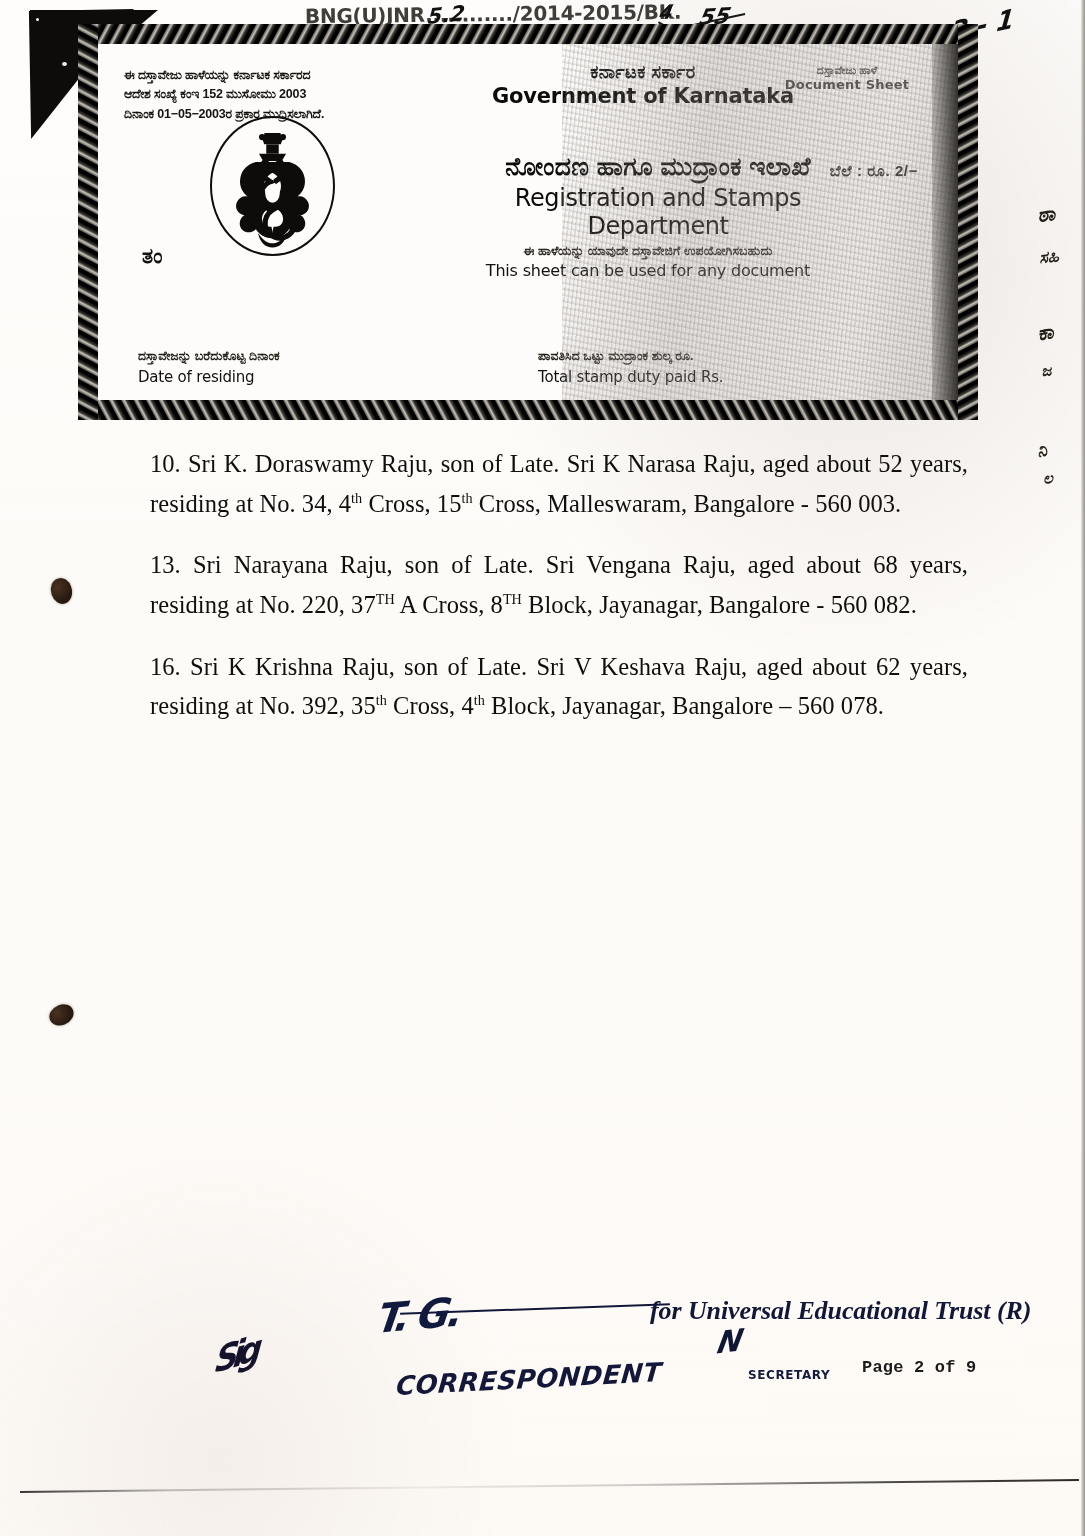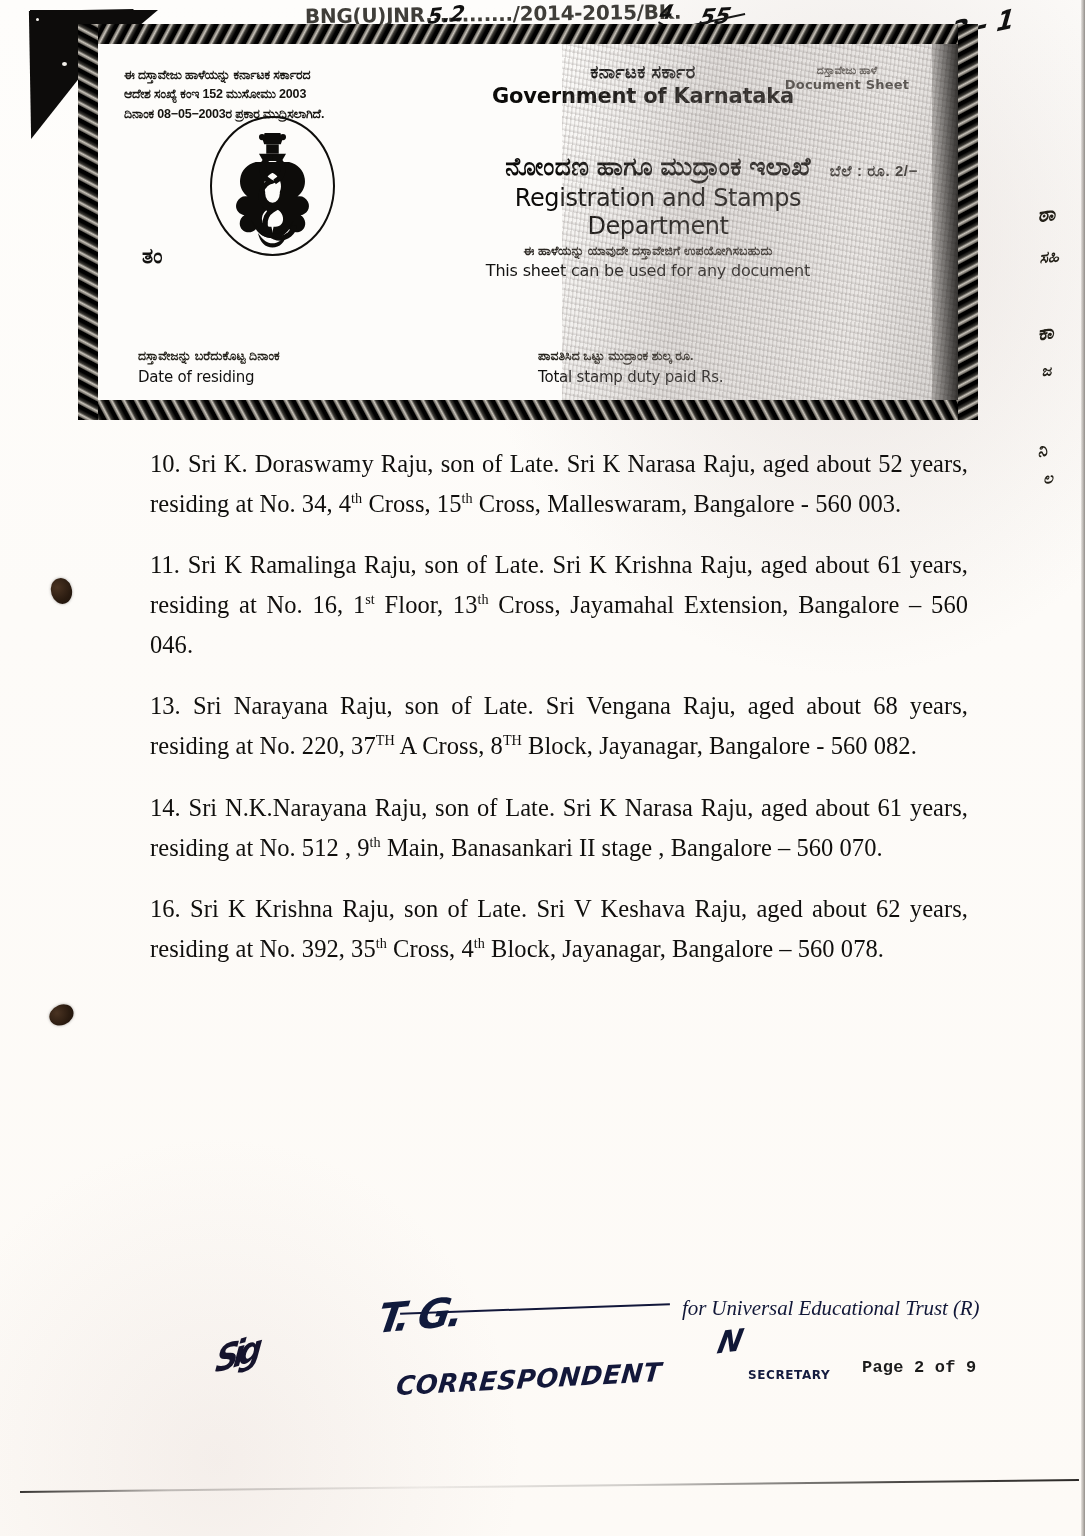--- a/index.html
+++ b/index.html
@@ -337,26 +337,25 @@
   .sig-sec-label {
     left: 748px; top: 92px;
     font-family: "DejaVu Sans", sans-serif;
     font-size: 12px; font-weight: 700;
     color: #141b3f;
     letter-spacing: 0.6px;
   }
   .trust-line {
     left: 650px; top: 20px;
     font-family: "Liberation Serif", serif;
-    font-size: 21px;
+    font-size: 26px;
     font-style: italic;
-    font-weight: 400;
+    font-weight: 700;
     color: #111738;
     letter-spacing: -0.1px;
-    margin-left: 32px;
   }
   .trust-strike {
     position: absolute;
     left: 400px; top: 32px;
     width: 270px; height: 2.2px;
     background: #12173a;
     transform: rotate(-2deg);
   }
   .page-no {
     position: absolute;
@@ -442,21 +441,21 @@
       <div class="rope top"></div>
       <div class="rope bottom"></div>
       <div class="rope left"></div>
       <div class="rope right"></div>
 
       <div class="stamp-inner">
 
         <div class="order-note">
           <div>ಈ ದಸ್ತಾವೇಜು ಹಾಳೆಯನ್ನು ಕರ್ನಾಟಕ ಸರ್ಕಾರದ</div>
           <div>ಆದೇಶ ಸಂಖ್ಯೆ ಕಂಇ 152 ಮುಸೋಮು 2003</div>
-          <div>ದಿನಾಂಕ 08−05−2003ರ ಪ್ರಕಾರ ಮುದ್ರಿಸಲಾಗಿದೆ.</div>
+          <div>ದಿನಾಂಕ 01−05−2003ರ ಪ್ರಕಾರ ಮುದ್ರಿಸಲಾಗಿದೆ.</div>
         </div>
 
         <div class="govt-block">
           <div class="govt-kn">ಕರ್ನಾಟಕ ಸರ್ಕಾರ</div>
           <div class="govt-en">Government of Karnataka</div>
         </div>
 
         <div class="doc-sheet">
           <div class="doc-sheet-kn">ದಸ್ತಾವೇಜು ಹಾಳೆ</div>
           <div class="doc-sheet-en">Document Sheet</div>
@@ -525,23 +524,21 @@
         </div>
 
         <div class="toner"></div>
         <div class="toner2"></div>
       </div>
     </div>
   </div>
 
   <div class="body-area" id="body-area">
       <div class="para">10. Sri K. Doraswamy Raju, son of Late. Sri  K Narasa Raju, aged about 52 years, residing at No. 34, 4<sup>th</sup> Cross, 15<sup>th</sup> Cross, Malleswaram,  Bangalore - 560 003.</div>
-      <div class="para">11. Sri K Ramalinga Raju, son of  Late. Sri K Krishna Raju, aged about 61 years, residing at No. 16, 1<sup>st</sup> Floor, 13<sup>th</sup> Cross,  Jayamahal  Extension, Bangalore – 560 046.</div>
       <div class="para">13. Sri Narayana Raju, son of  Late. Sri Vengana Raju, aged about 68 years, residing at No. 220, 37<sup>TH</sup> A Cross, 8<sup>TH</sup> Block, Jayanagar,  Bangalore  - 560 082.</div>
-      <div class="para">14. Sri N.K.Narayana Raju, son of Late. Sri K Narasa Raju, aged about 61 years, residing at No. 512 , 9<sup>th</sup> Main, Banasankari II stage , Bangalore – 560 070.</div>
       <div class="para">16. Sri K Krishna Raju, son of Late. Sri V Keshava Raju, aged about 62 years, residing at No. 392, 35<sup>th</sup> Cross, 4<sup>th</sup> Block, Jayanagar, Bangalore – 560 078.</div>
     </div>
 
   <div class="sig-zone">
     <div class="hand sig-scribble-1">Sig</div>
 
     <div class="trust-strike"></div>
     <div class="hand sig-scribble-2">T. G.</div>
     <div class="hand sig-corr-label">CORRESPONDENT</div>
 

